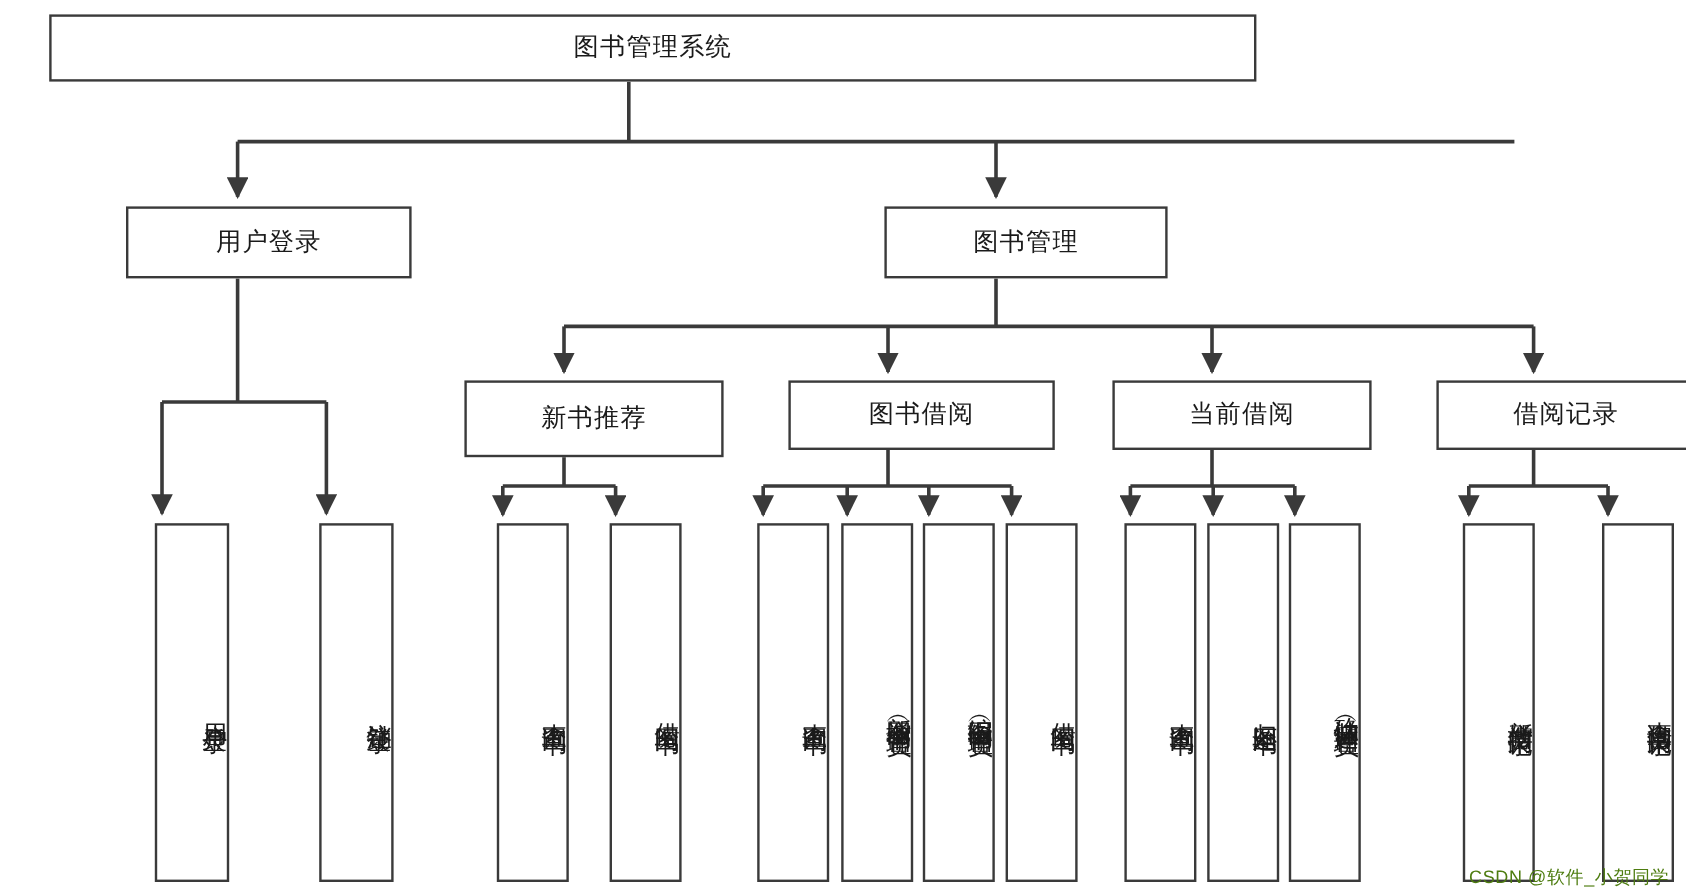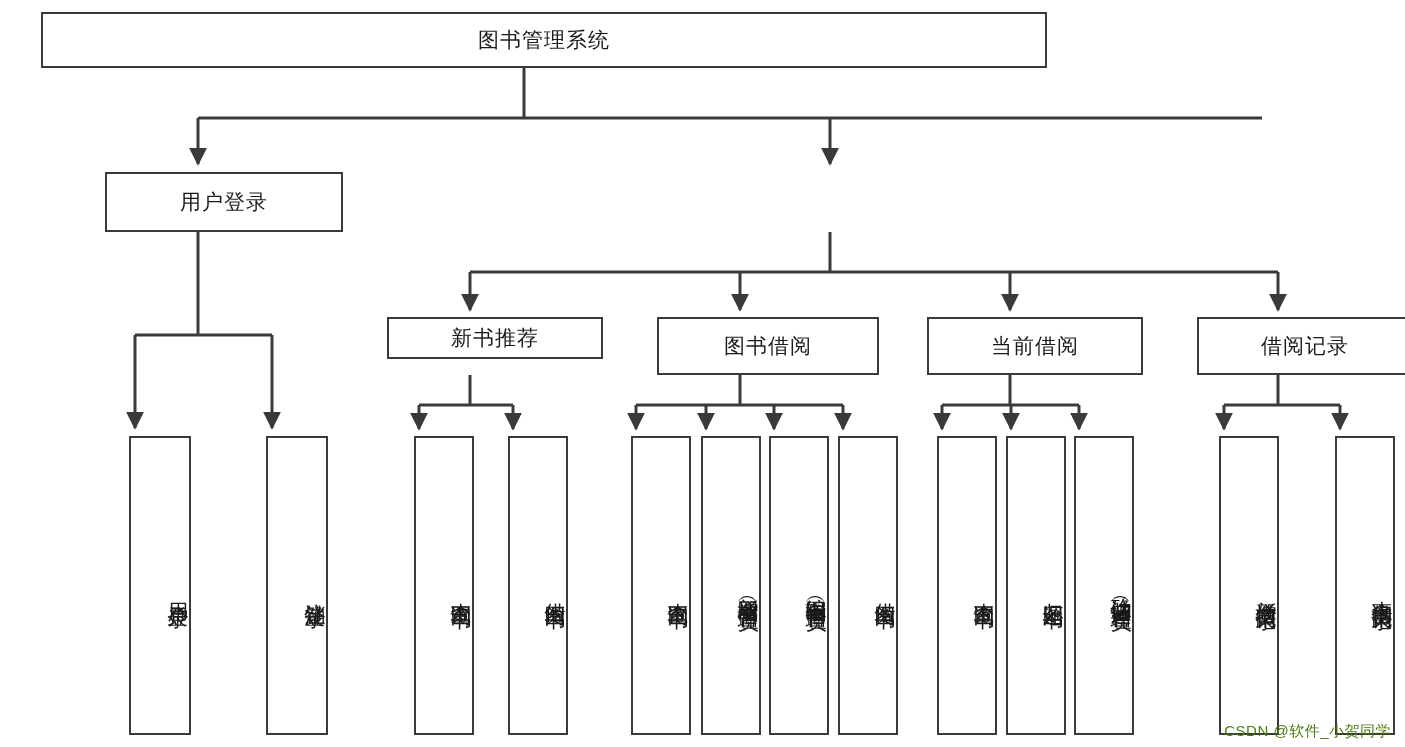--- a/index.html
+++ b/index.html
@@ -125,29 +125,32 @@
   </svg>
 
   <div class="node horiz" style="left:16px; top:12px; width:1006px; height:56px;">
     <span class="lbl">图书管理系统</span>
   </div>
 
   <div class="node horiz" style="left:80px; top:172px; width:238px; height:60px;">
     <span class="lbl">用户登录</span>
   </div>
 
+  <div class="node horiz" style="left:712px; top:172px; width:236px; height:60px;">
+    <span class="lbl">图书管理</span>
+  </div>
 
   <div class="node vert" style="left:104px; top:436px; width:62px; height:299px;">
     <span class="lbl">用户登录</span>
   </div>
   <div class="node vert" style="left:241px; top:436px; width:62px; height:299px;">
     <span class="lbl">注销登录</span>
   </div>
 
-  <div class="node horiz" style="left:362px; top:317px; width:216px; height:42px;">
+  <div class="node horiz" style="left:362px; top:317px; width:216px; height:64px;">
     <span class="lbl">新书推荐</span>
   </div>
   <div class="node horiz" style="left:632px; top:317px; width:222px; height:58px;">
     <span class="lbl">图书借阅</span>
   </div>
   <div class="node horiz" style="left:902px; top:317px; width:216px; height:58px;">
     <span class="lbl">当前借阅</span>
   </div>
   <div class="node horiz" style="left:1172px; top:317px; width:216px; height:58px;">
     <span class="lbl">借阅记录</span>

